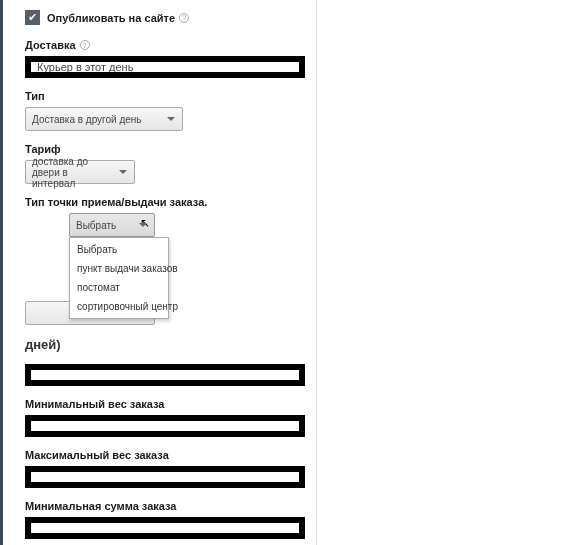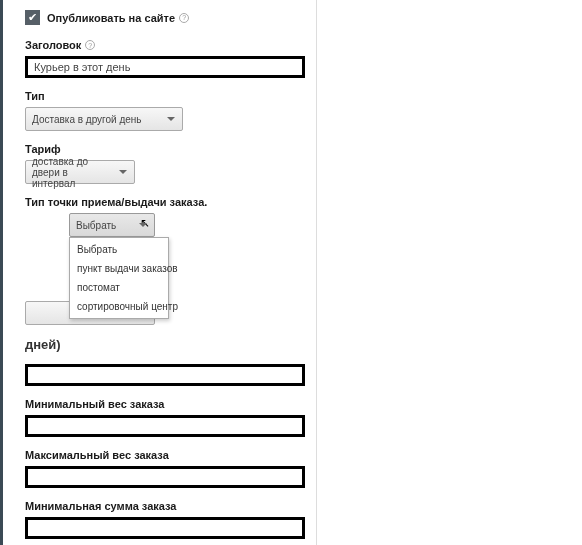--- a/index.html
+++ b/index.html
@@ -66,21 +66,21 @@
     display: inline-flex;
     align-items: center;
     justify-content: center;
     color: #fff;
     font-size: 11px;
     cursor: pointer;
   }
   .text-input {
     width: 280px;
     height: 22px;
-    border: 3px solid #000000;
+    border: 6px solid #000000;
     padding: 0 6px;
     font-size: 11px;
     color: #444;
     background: #fff;
   }
   .text-input.wide { width: 280px; }
   .select {
     position: relative;
     height: 24px;
     border: 1px solid #aaa;
@@ -152,21 +152,21 @@
   <div class="checkbox-row">
     <span class="cb">✔</span>
     <span class="label">
       <span>Опубликовать на сайте</span>
       <span class="help">?</span>
     </span>
   </div>
 
   <div class="field">
     <div class="label">
-      <span>Заголовок</span>
+      <span>Доставка</span>
       <span class="help">?</span>
     </div>
     <input class="text-input wide" value="Курьер в этот день" style="">
   </div>
 
   <div class="field">
     <div class="label">Тип</div>
     <div class="select w1">
       <span>Доставка в другой день</span>
     </div>

